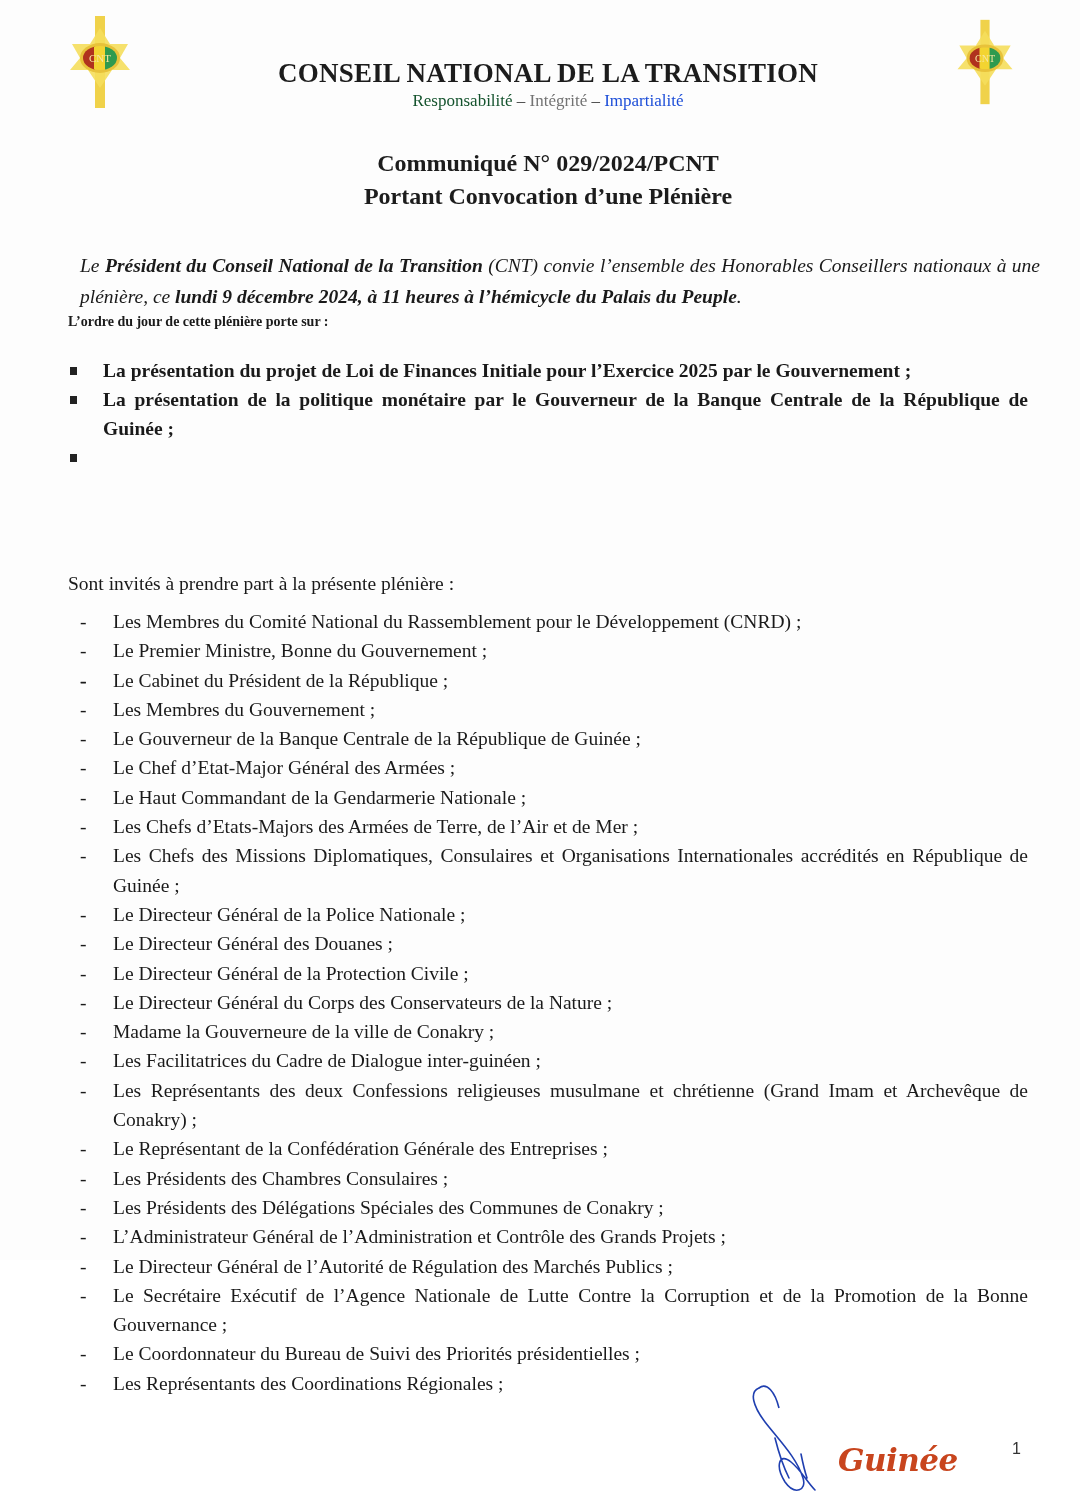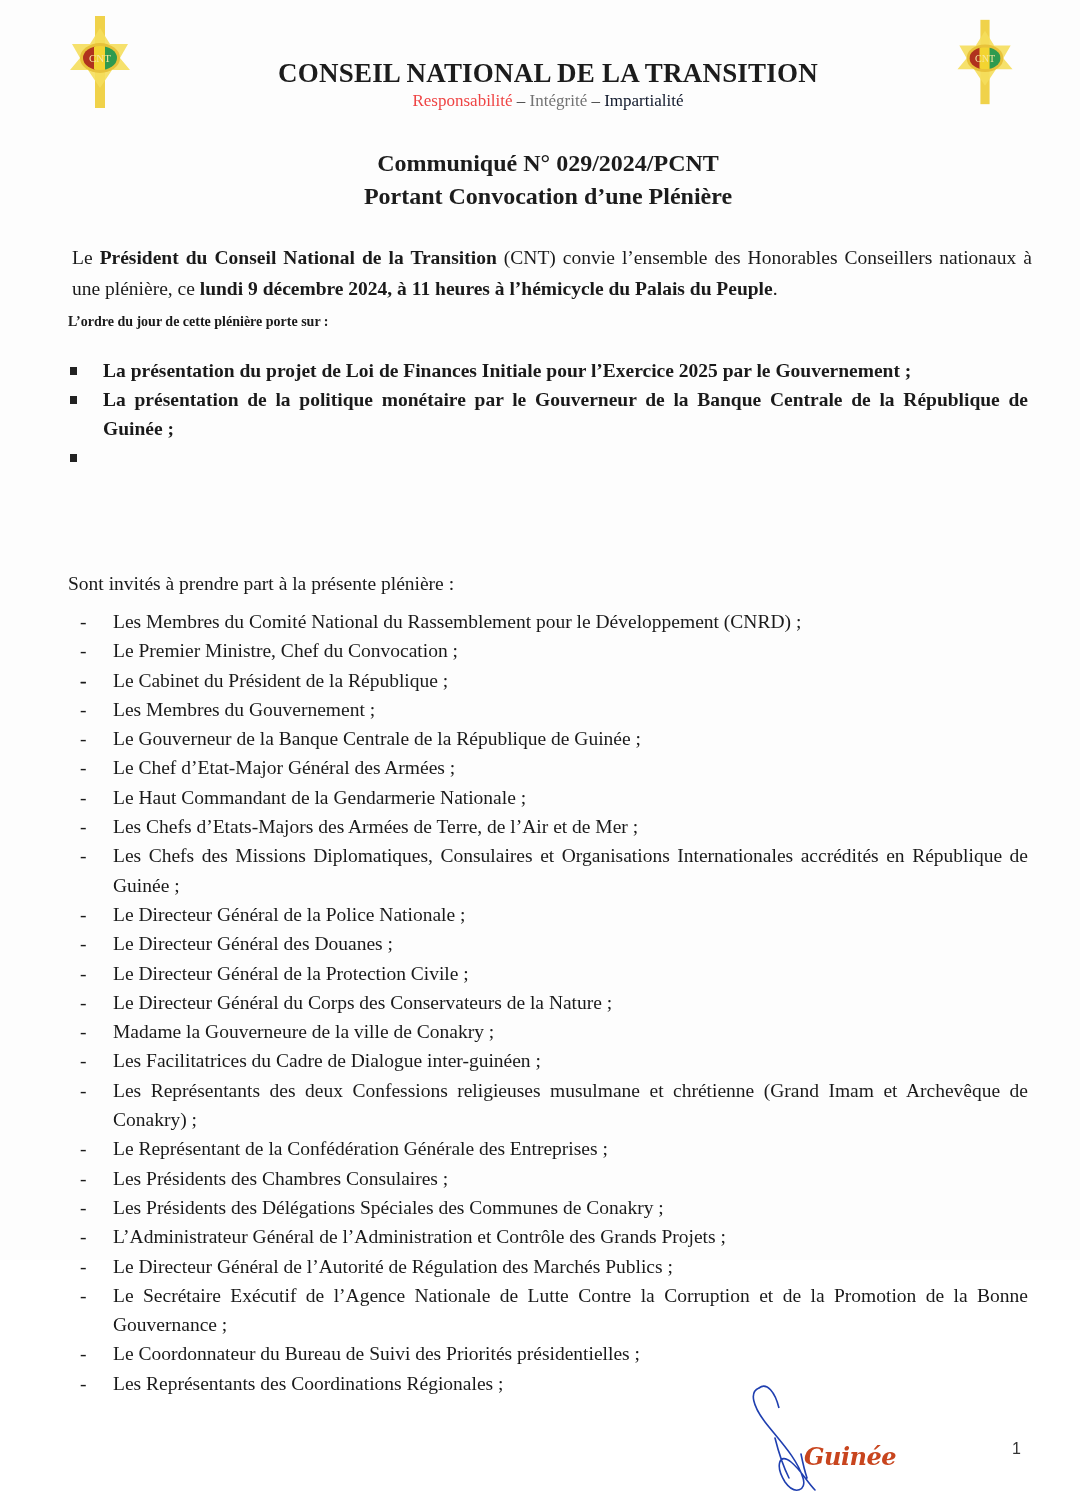--- a/index.html
+++ b/index.html
@@ -5,44 +5,44 @@
     html, body { margin: 0; padding: 0; background: #ffffff; }
     body { width: 1080px; height: 1500px; position: relative; overflow: hidden; font-family: "Liberation Serif", serif; color: #1a1a1a; }
     .page { position: absolute; left: 0; top: 0; width: 1080px; height: 1260px; background: #fdfdfd; }
 
     .emblem { position: absolute; width: 72px; height: 96px; }
     .emblem.left { left: 64px; top: 14px; }
     .emblem.right { left: 950px; top: 18px; width: 70px; height: 88px; }
 
     .org-title { position: absolute; left: 0; top: 58px; width: 1096px; text-align: center; font-weight: bold; font-size: 27px; letter-spacing: 0.2px; color: #1c1c1c; }
     .motto { position: absolute; left: 0; top: 91px; width: 1096px; text-align: center; font-size: 17px; }
-    .motto .m1 { color: #ef4444; font-family: Liberation Serif, serif; }
+    .motto .m1 { color: #14532d; font-family: Liberation Serif, serif; }
     .motto .m2 { color: #737373; }
-    .motto .m3 { color: #0f172a; }
+    .motto .m3 { color: #1d4ed8; }
     .motto .sep { color: #333; }
 
     .doc-title { position: absolute; left: 0; top: 147px; width: 1096px; text-align: center; font-weight: bold; font-size: 24px; line-height: 33px; color: #1c1c1c; }
 
     .intro { position: absolute; left: 68px; top: 238px; width: 960px; font-size: 19.5px; line-height: 31px; text-align: justify; text-align-last: left; }
     .intro b { font-weight: bold; }
 
     .agenda-head { position: absolute; left: 68px; top: 314px; font-size: 14px; font-weight: bold; }
 
     .agenda { position: absolute; left: 68px; top: 356px; width: 960px; margin: 0; padding: 0; list-style: none; }
     .agenda li { position: relative; padding-left: 35px; font-size: 19.5px; font-weight: bold; line-height: 29px; margin-bottom: 0; text-align: justify; }
     .agenda li .bullet { position: absolute; left: 2px; top: 11px; width: 7px; height: 8px; background: #222; }
 
     .invite-head { position: absolute; left: 68px; top: 573px; font-size: 19.5px; }
 
     .invitees { position: absolute; left: 68px; top: 607px; width: 960px; margin: 0; padding: 0; list-style: none; }
     .invitees li { position: relative; padding-left: 45px; font-size: 19.5px; line-height: 29.3px; text-align: justify; text-align-last: left; }
     .invitees li .dash { position: absolute; left: 12px; top: 0; }
 
     .signature { position: absolute; left: 745px; top: 1378px; width: 110px; height: 122px; }
-    .guinee-logo { position: absolute; left: 804px; top: 1442px; font-family: "DejaVu Serif", serif; font-style: italic; font-weight: bold; font-size: 24px; color: #c8451e; letter-spacing: -0.5px; }
+    .guinee-logo { position: absolute; left: 838px; top: 1442px; font-family: "DejaVu Serif", serif; font-style: italic; font-weight: bold; font-size: 31px; color: #c8451e; letter-spacing: -0.5px; }
     .page-number { position: absolute; left: 1012px; top: 1440px; font-family: "Liberation Sans", sans-serif; font-size: 16px; color: #333; }
   </style>
 </head>
 <body>
 
 <div class="page">
 
   <svg class="emblem left" viewBox="0 0 72 96">
     <rect x="31" y="2" width="10" height="92" fill="#f0d24a"></rect>
     <polygon points="36,14 46,30 64,30 56,44 66,56 48,56 36,74 24,56 6,56 16,44 8,30 26,30" fill="#f5de5c" opacity="0.9"></polygon>
@@ -77,37 +77,37 @@
 
   <div class="motto">
     <span class="m1">Responsabilité</span><span class="sep"> – </span><span class="m2">Intégrité</span><span class="sep"> – </span><span class="m3">Impartialité</span>
   </div>
 
   <div class="doc-title">
     <div>Communiqué N° 029/2024/PCNT</div>
     <div>Portant Convocation d’une Plénière</div>
   </div>
 
-  <p class="intro" style="margin:4px;">
+  <p class="intro" style="margin:12px;font-style:italic;">
     <span>Le </span><b>Président du Conseil National de la Transition</b><span> (CNT) convie l’ensemble des Honorables Conseillers nationaux à une plénière, ce </span><b>lundi 9 décembre 2024, à 11 heures à l’hémicycle du Palais du Peuple</b><span>.</span>
   </p>
 
   <div class="agenda-head">L’ordre du jour de cette plénière porte sur :</div>
 
   <ul class="agenda">
     <li><span class="bullet"></span><span>La présentation du projet de Loi de Finances Initiale pour l’Exercice 2025 par le Gouvernement ;</span></li>
     <li><span class="bullet"></span><span>La présentation de la politique monétaire par le Gouverneur de la Banque Centrale de la République de Guinée ;</span></li>
     <li><span class="bullet"></span></li>
   </ul>
 
   <div class="invite-head">Sont invités à prendre part à la présente plénière :</div>
 
   <ul class="invitees">
     <li><span class="dash">-</span><span>Les Membres du Comité National du Rassemblement pour le Développement (CNRD) ;</span></li>
-    <li><span class="dash">-</span><span>Le Premier Ministre, Chef du Convocation ;</span></li>
+    <li><span class="dash">-</span><span>Le Premier Ministre, Bonne du Gouvernement ;</span></li>
     <li><span class="dash">-</span></li>
     <li><span class="dash">-</span><span>Le Cabinet du Président de la République ;</span></li>
     <li><span class="dash">-</span><span>Les Membres du Gouvernement ;</span></li>
     <li><span class="dash">-</span><span>Le Gouverneur de la Banque Centrale de la République de Guinée ;</span></li>
     <li><span class="dash">-</span><span>Le Chef d’Etat-Major Général des Armées ;</span></li>
     <li><span class="dash">-</span><span>Le Haut Commandant de la Gendarmerie Nationale ;</span></li>
     <li><span class="dash">-</span><span>Les Chefs d’Etats-Majors des Armées de Terre, de l’Air et de Mer ;</span></li>
     <li><span class="dash">-</span><span>Les Chefs des Missions Diplomatiques, Consulaires et Organisations Internationales accrédités en République de Guinée ;</span></li>
     <li><span class="dash">-</span><span>Le Directeur Général de la Police Nationale ;</span></li>
     <li><span class="dash">-</span><span>Le Directeur Général des Douanes ;</span></li>

